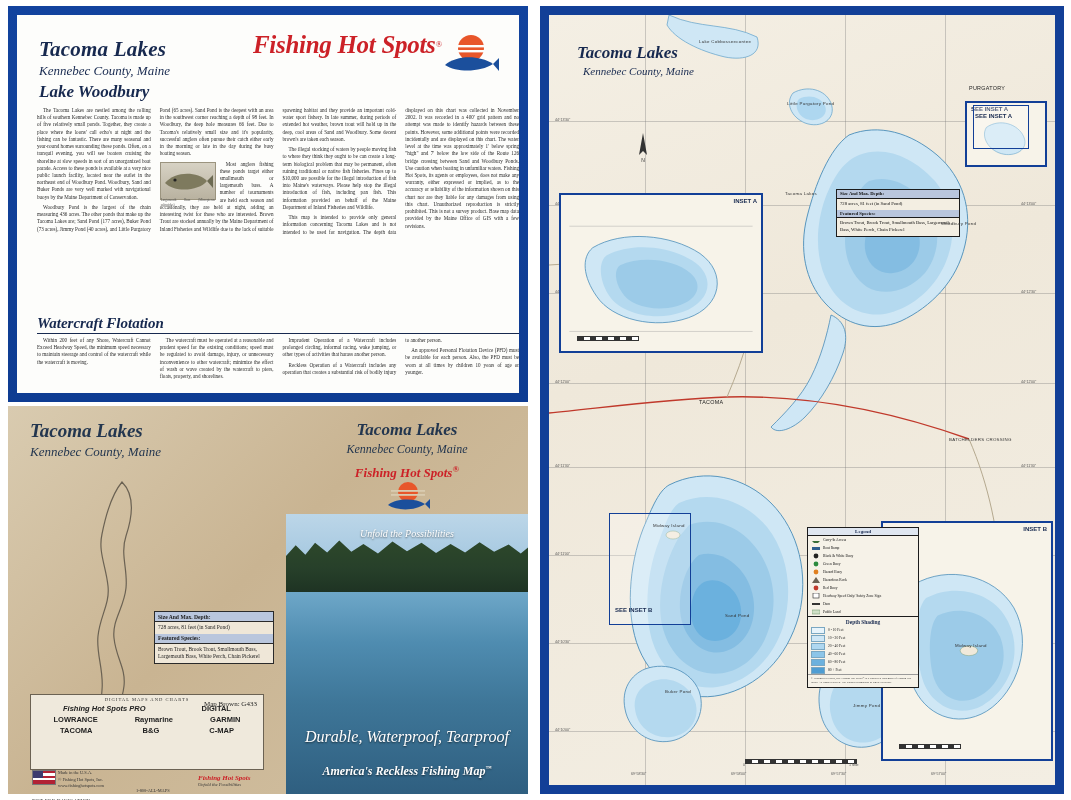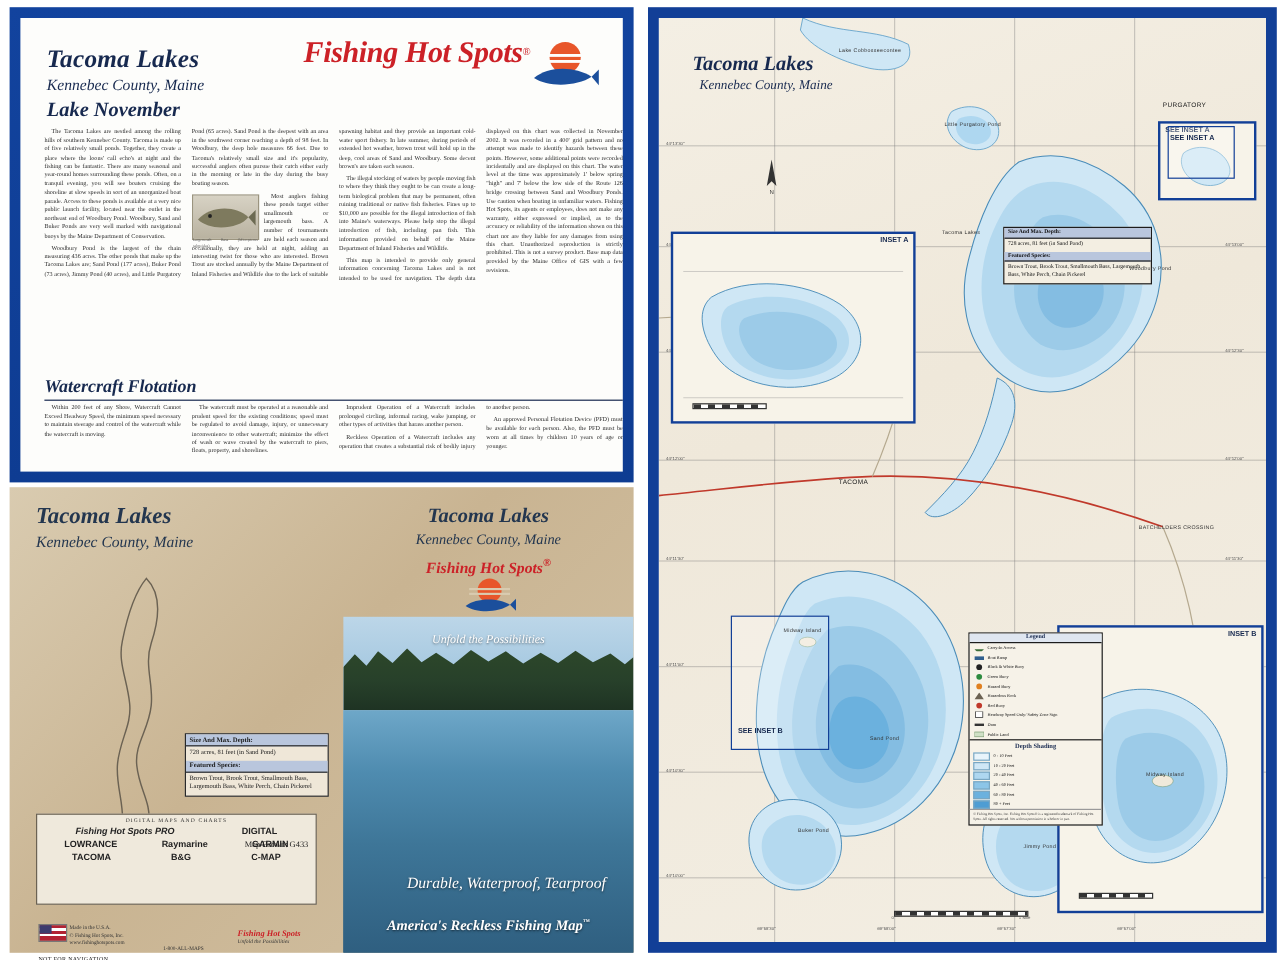--- a/index.html
+++ b/index.html
@@ -52,26 +52,26 @@
   .photo .trees{position:absolute;left:0;top:18px;width:242px;height:60px;
      background:linear-gradient(180deg,#2f4a2a 0%,#27402a 60%,#1e3323 100%);
      clip-path:polygon(0 40%,4% 22%,8% 38%,12% 18%,17% 34%,22% 14%,27% 33%,32% 20%,38% 36%,44% 16%,50% 32%,56% 18%,62% 35%,68% 20%,74% 34%,80% 17%,86% 33%,92% 21%,97% 36%,100% 26%,100% 100%,0 100%);}
   .photo .water{position:absolute;left:0;top:78px;width:242px;height:202px;
      background:linear-gradient(180deg,#6ea7c8 0%,#4f8cb0 25%,#3e7698 55%,#2f5f80 100%);}
   .cr-title{position:absolute;left:0;top:14px;width:242px;text-align:center;font-size:17px;font-style:italic;font-weight:bold;color:#23364f;}
   .cr-sub{position:absolute;left:0;top:36px;width:242px;text-align:center;font-size:12px;font-style:italic;color:#23364f;}
   .cr-fhs{position:absolute;left:0;top:58px;width:242px;text-align:center;font-style:italic;font-weight:bold;font-size:13px;color:#cc2127;}
   .cr-sun{position:absolute;left:99px;top:74px;width:46px;height:34px;}
   .cr-unfold{position:absolute;left:0;top:122px;width:242px;text-align:center;font-size:10px;font-style:italic;color:#ffffff;text-shadow:0 1px 2px rgba(0,0,0,.55);}
-  .cr-durable{position:absolute;left:15px;top:322px;width:242px;text-align:center;font-size:13px;font-style:italic;color:#ffffff;text-shadow:0 1px 2px rgba(0,0,0,.6);}
+  .cr-durable{position:absolute;left:0;top:322px;width:242px;text-align:center;font-size:16px;font-style:italic;color:#ffffff;text-shadow:0 1px 2px rgba(0,0,0,.6);}
   .cr-amer{position:absolute;left:0;top:358px;width:242px;text-align:center;font-size:12px;font-style:italic;font-weight:bold;color:#ffffff;text-shadow:0 1px 2px rgba(0,0,0,.6);}
   .cr-amer sup{font-size:6px;}
 
   
-  .brandbox{position:absolute;left:22px;top:272px;width:232px;height:74px;border:1px solid #6b6253;background:#efe9dc;}
+  .brandbox{position:absolute;left:22px;top:288px;width:232px;height:74px;border:1px solid #6b6253;background:#efe9dc;}
   .brandbox .bb-hd{text-align:center;font-size:4.6px;letter-spacing:1px;color:#333;padding:2px 0 1px;}
   .brandrow{display:flex;align-items:center;justify-content:space-around;padding:1px 4px;}
   .brandrow span{font-size:7.5px;font-weight:bold;color:#222;font-family:"Liberation Sans",sans-serif;}
   .fhs-pro{font-style:italic;color:#cc2127;font-size:8px;font-weight:bold;}
   .mapnum{position:absolute;left:196px;top:294px;font-size:7px;color:#1c1c1c;}
   .usa{position:absolute;left:24px;top:366px;font-size:4.4px;color:#333;line-height:1.5;}
   .flag{position:absolute;left:24px;top:364px;width:22px;height:13px;background:linear-gradient(180deg,#b22234 0 18%,#ffffff 18% 36%,#b22234 36% 54%,#ffffff 54% 72%,#b22234 72% 100%);border:1px solid #777;}
   .flag:after{content:"";position:absolute;left:0;top:0;width:10px;height:7px;background:#3c3b6e;}
   .notnav{position:absolute;left:24px;top:392px;font-size:5px;color:#222;letter-spacing:.3px;}
   .fhsfoot{position:absolute;left:190px;top:368px;font-size:7px;font-style:italic;font-weight:bold;color:#cc2127;}
@@ -120,21 +120,21 @@
 <div class="page">
 
   <div class="left-panel">
 
     <div class="lp-top">
       <div class="lp-top-inner">
 
         <div class="title-block">
           <div class="title-main">Tacoma Lakes</div>
           <div class="title-sub">Kennebec County, Maine</div>
-          <div class="title-prof">Lake November</div>
+          <div class="title-prof">Lake Woodbury</div>
         </div>
 
         <div class="fhs-logo">
           <span class="fhs-word">Fishing Hot Spots</span><span class="fhs-reg">®</span>
           <svg class="fhs-sun" viewBox="0 0 60 46">
             <circle cx="30" cy="17" r="13" fill="#e8562a"></circle>
             <rect x="8" y="14" width="44" height="2.4" fill="#fdfdfb"></rect>
             <rect x="8" y="19" width="44" height="2.4" fill="#fdfdfb"></rect>
             <path d="M4 34 C16 24 38 24 52 33 C40 41 16 42 4 34 Z" fill="#1b4f9c"></path>
             <path d="M52 33 l6 -6 l0 13 z" fill="#1b4f9c"></path>

